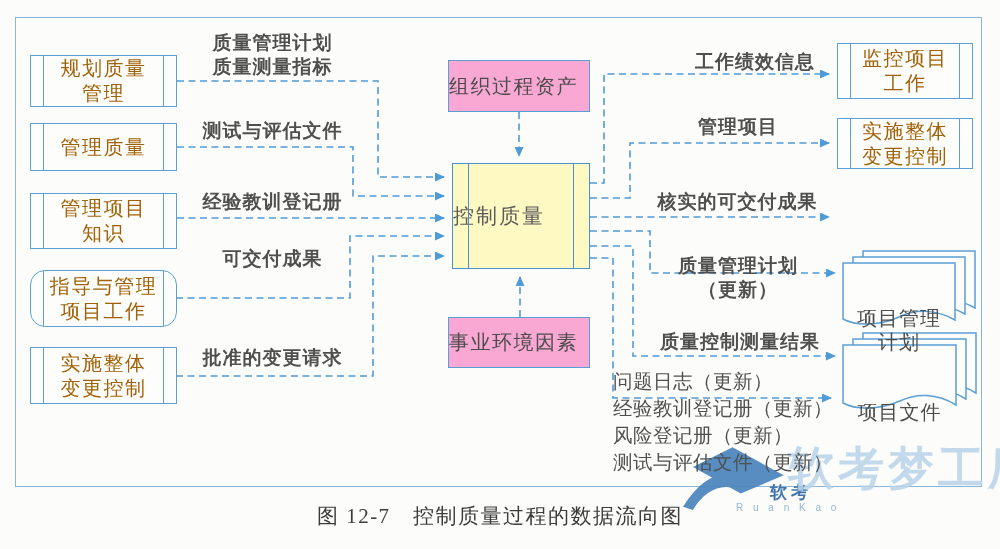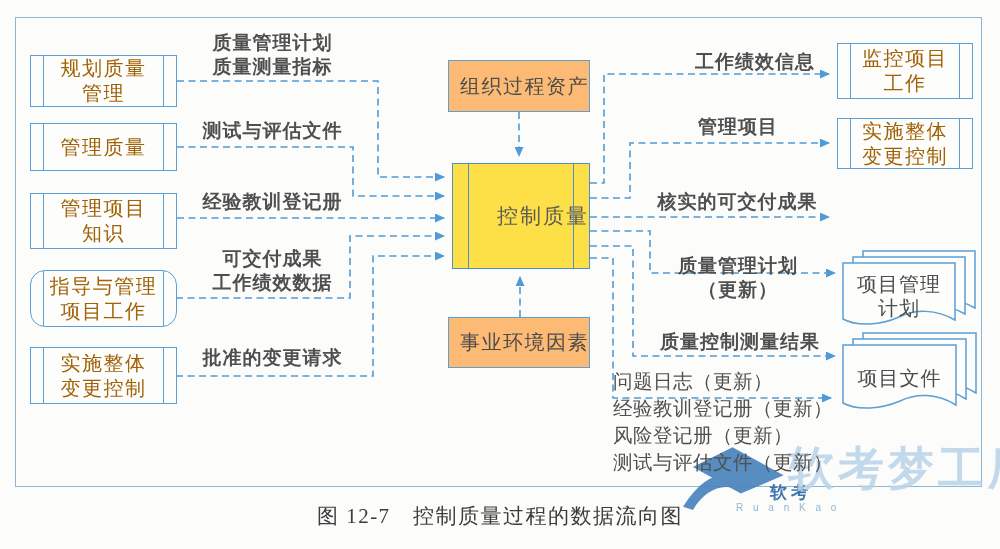--- a/index.html
+++ b/index.html
@@ -24,46 +24,46 @@
     font-size:20px;line-height:25px;letter-spacing:1.5px;
   }
   .pbox::before,.pbox::after{
     content:"";position:absolute;top:0;bottom:0;width:0;
     border-left:1.4px solid #5b9fd4;
   }
   .pbox::before{left:12px;}
   .pbox::after{right:12px;}
   
   .ibox{
-    box-sizing:border-box;border:1.5px solid #5b9fd4;background:#fdba74;
+    box-sizing:border-box;border:1.5px solid #5b9fd4;background:#f9a8d4;
     color:#4c4c4c;text-align:center;z-index:3;
-    display:flex;align-items:center;justify-content:flex-end;
+    display:flex;align-items:center;justify-content:flex-start;
     font-size:20px;letter-spacing:1.5px;
   }
   
   #cbox{
     left:452px;top:163px;width:138px;height:106px;
-    box-sizing:border-box;border:1.6px solid #4a90cc;background:#fde047;
-    color:#5a5a5a;z-index:3;display:flex;align-items:center;justify-content:flex-end;
+    box-sizing:border-box;border:1.6px solid #4a90cc;background:#fef9c3;
+    color:#5a5a5a;z-index:3;display:flex;align-items:center;justify-content:flex-start;
     font-size:21px;letter-spacing:2px;
   }
   #cbox::before,#cbox::after{
     content:"";position:absolute;top:0;bottom:0;width:0;
     border-left:1.4px solid #4a90cc;
   }
   #cbox::before{left:15px;}
   #cbox::after{right:15px;}
   
   .flabel{
     color:#4f4f4f;font-size:19px;line-height:24px;text-align:center;
     letter-spacing:1px;z-index:4;white-space:nowrap;font-weight:bold;
   }
   .doclabel{
     color:#4c4c4c;font-size:20px;line-height:24px;text-align:center;
-    letter-spacing:1px;z-index:4;white-space:nowrap;
+    letter-spacing:1px;z-index:4;white-space:nowrap;margin-top:34px;
   }
   #out-list{
     left:613px;top:368px;text-align:left;line-height:27px;font-size:19.5px;
     color:#4f4f4f;letter-spacing:0.5px;z-index:4;white-space:nowrap;
   }
   
   #caption{
     left:0;top:502px;width:1000px;text-align:center;
     font-size:21px;color:#3c3c3c;letter-spacing:1.5px;z-index:4;
   }
@@ -168,21 +168,20 @@
     <div>质量测量指标</div>
   </div>
   <div class="flabel abs" style="left:180px;top:119px;width:185px;">
     <div>测试与评估文件</div>
   </div>
   <div class="flabel abs" style="left:180px;top:190px;width:185px;">
     <div>经验教训登记册</div>
   </div>
   <div class="flabel abs" style="left:180px;top:247px;width:185px;">
     <div>可交付成果</div>
-    <div>工作绩效数据</div>
   </div>
   <div class="flabel abs" style="left:180px;top:346px;width:185px;">
     <div>批准的变更请求</div>
   </div>
 
   <div class="flabel abs" style="left:665px;top:50px;width:180px;">
     <div>工作绩效信息</div>
   </div>
   <div class="flabel abs" style="left:648px;top:115px;width:180px;">
     <div>管理项目</div>

